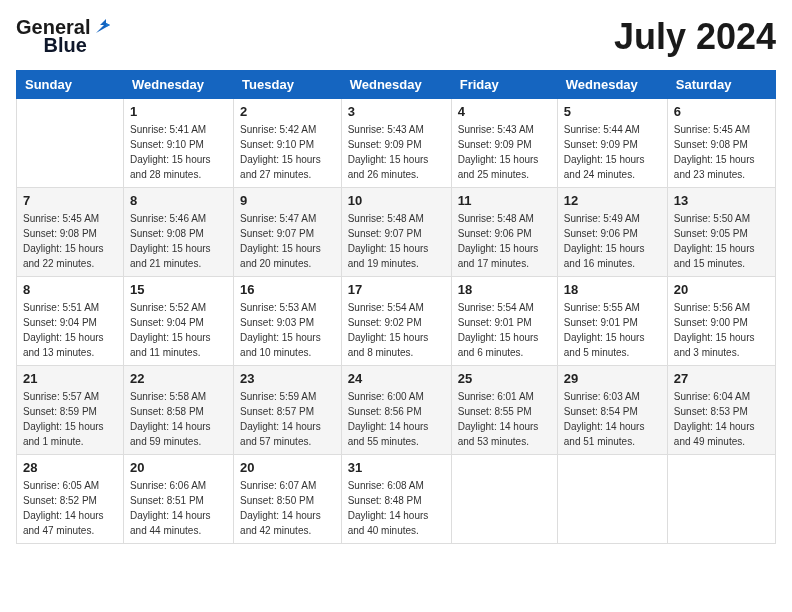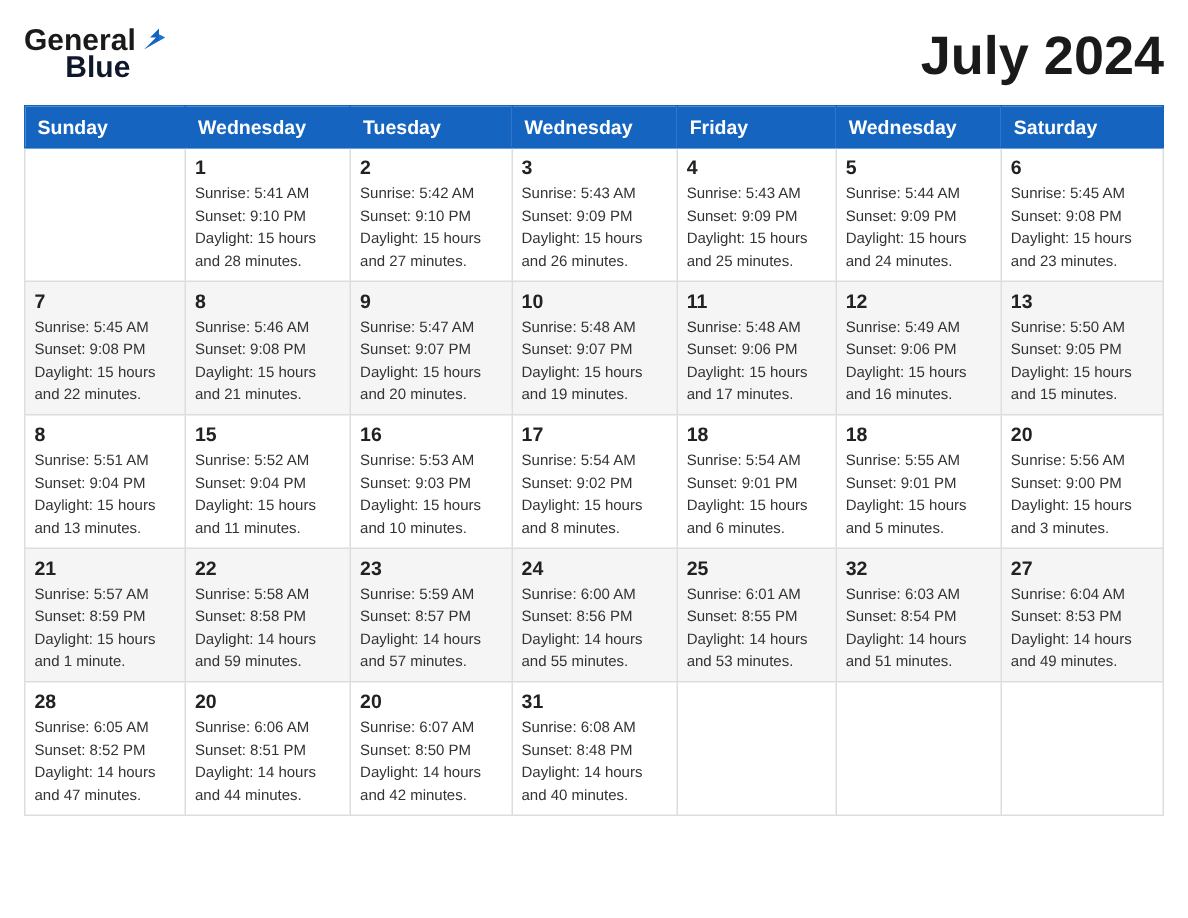--- a/index.html
+++ b/index.html
@@ -214,21 +214,21 @@
         </td>
         <td>
           <span class="day-number">24</span>
           <div class="day-info">Sunrise: 6:00 AM<br>Sunset: 8:56 PM<br>Daylight: 14 hours and 55 minutes.</div>
         </td>
         <td>
           <span class="day-number">25</span>
           <div class="day-info">Sunrise: 6:01 AM<br>Sunset: 8:55 PM<br>Daylight: 14 hours and 53 minutes.</div>
         </td>
         <td>
-          <span class="day-number">32</span>
+          <span class="day-number">29</span>
           <div class="day-info">Sunrise: 6:03 AM<br>Sunset: 8:54 PM<br>Daylight: 14 hours and 51 minutes.</div>
         </td>
         <td>
           <span class="day-number">27</span>
           <div class="day-info">Sunrise: 6:04 AM<br>Sunset: 8:53 PM<br>Daylight: 14 hours and 49 minutes.</div>
         </td>
       </tr>
       <tr>
         <td>
           <span class="day-number">28</span>

